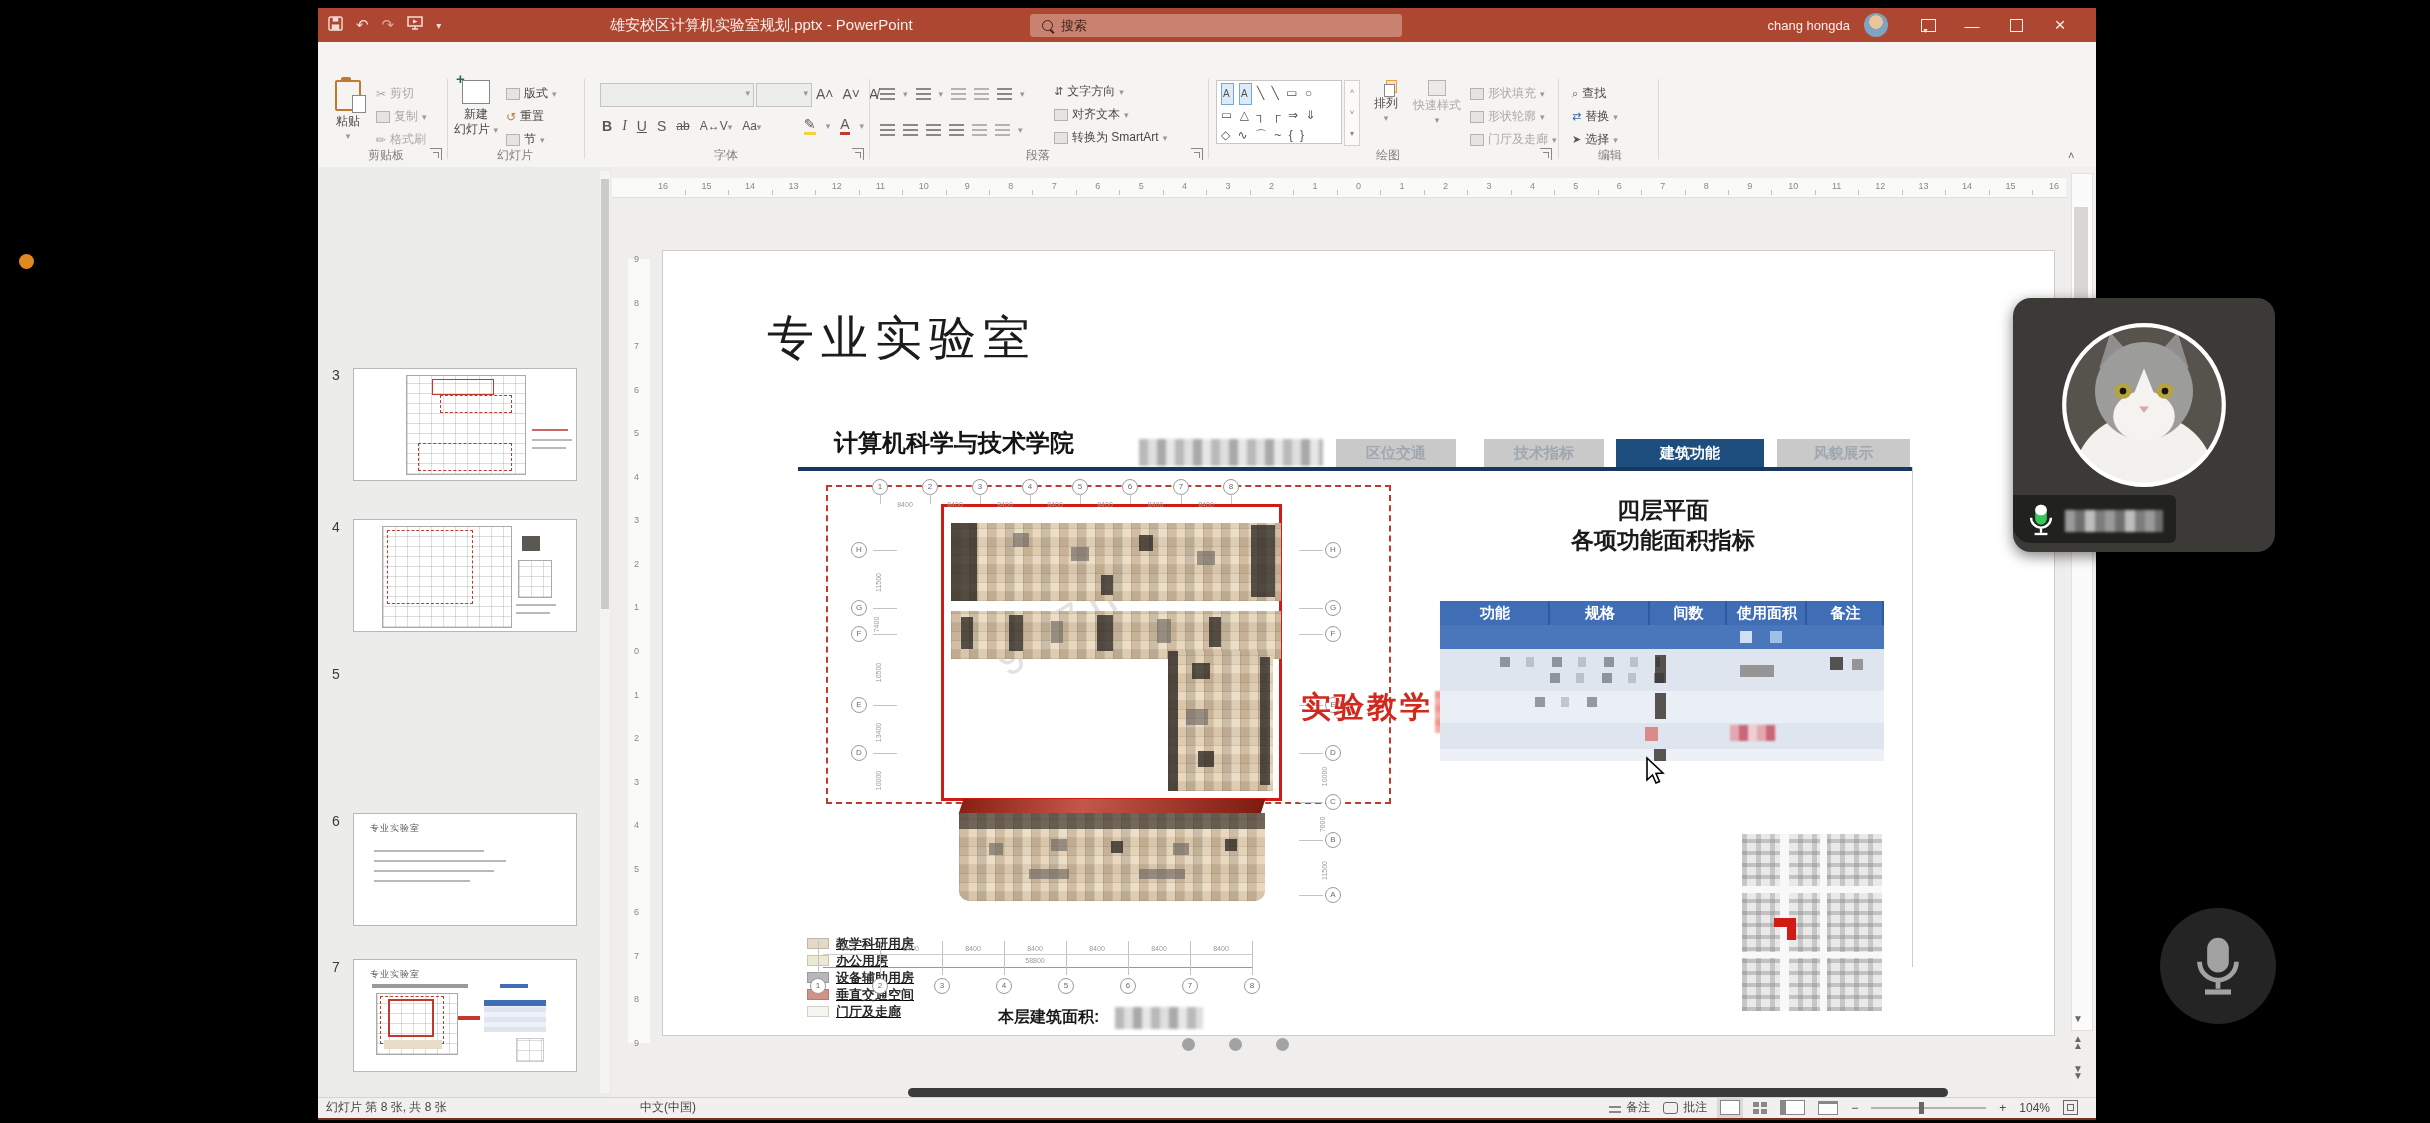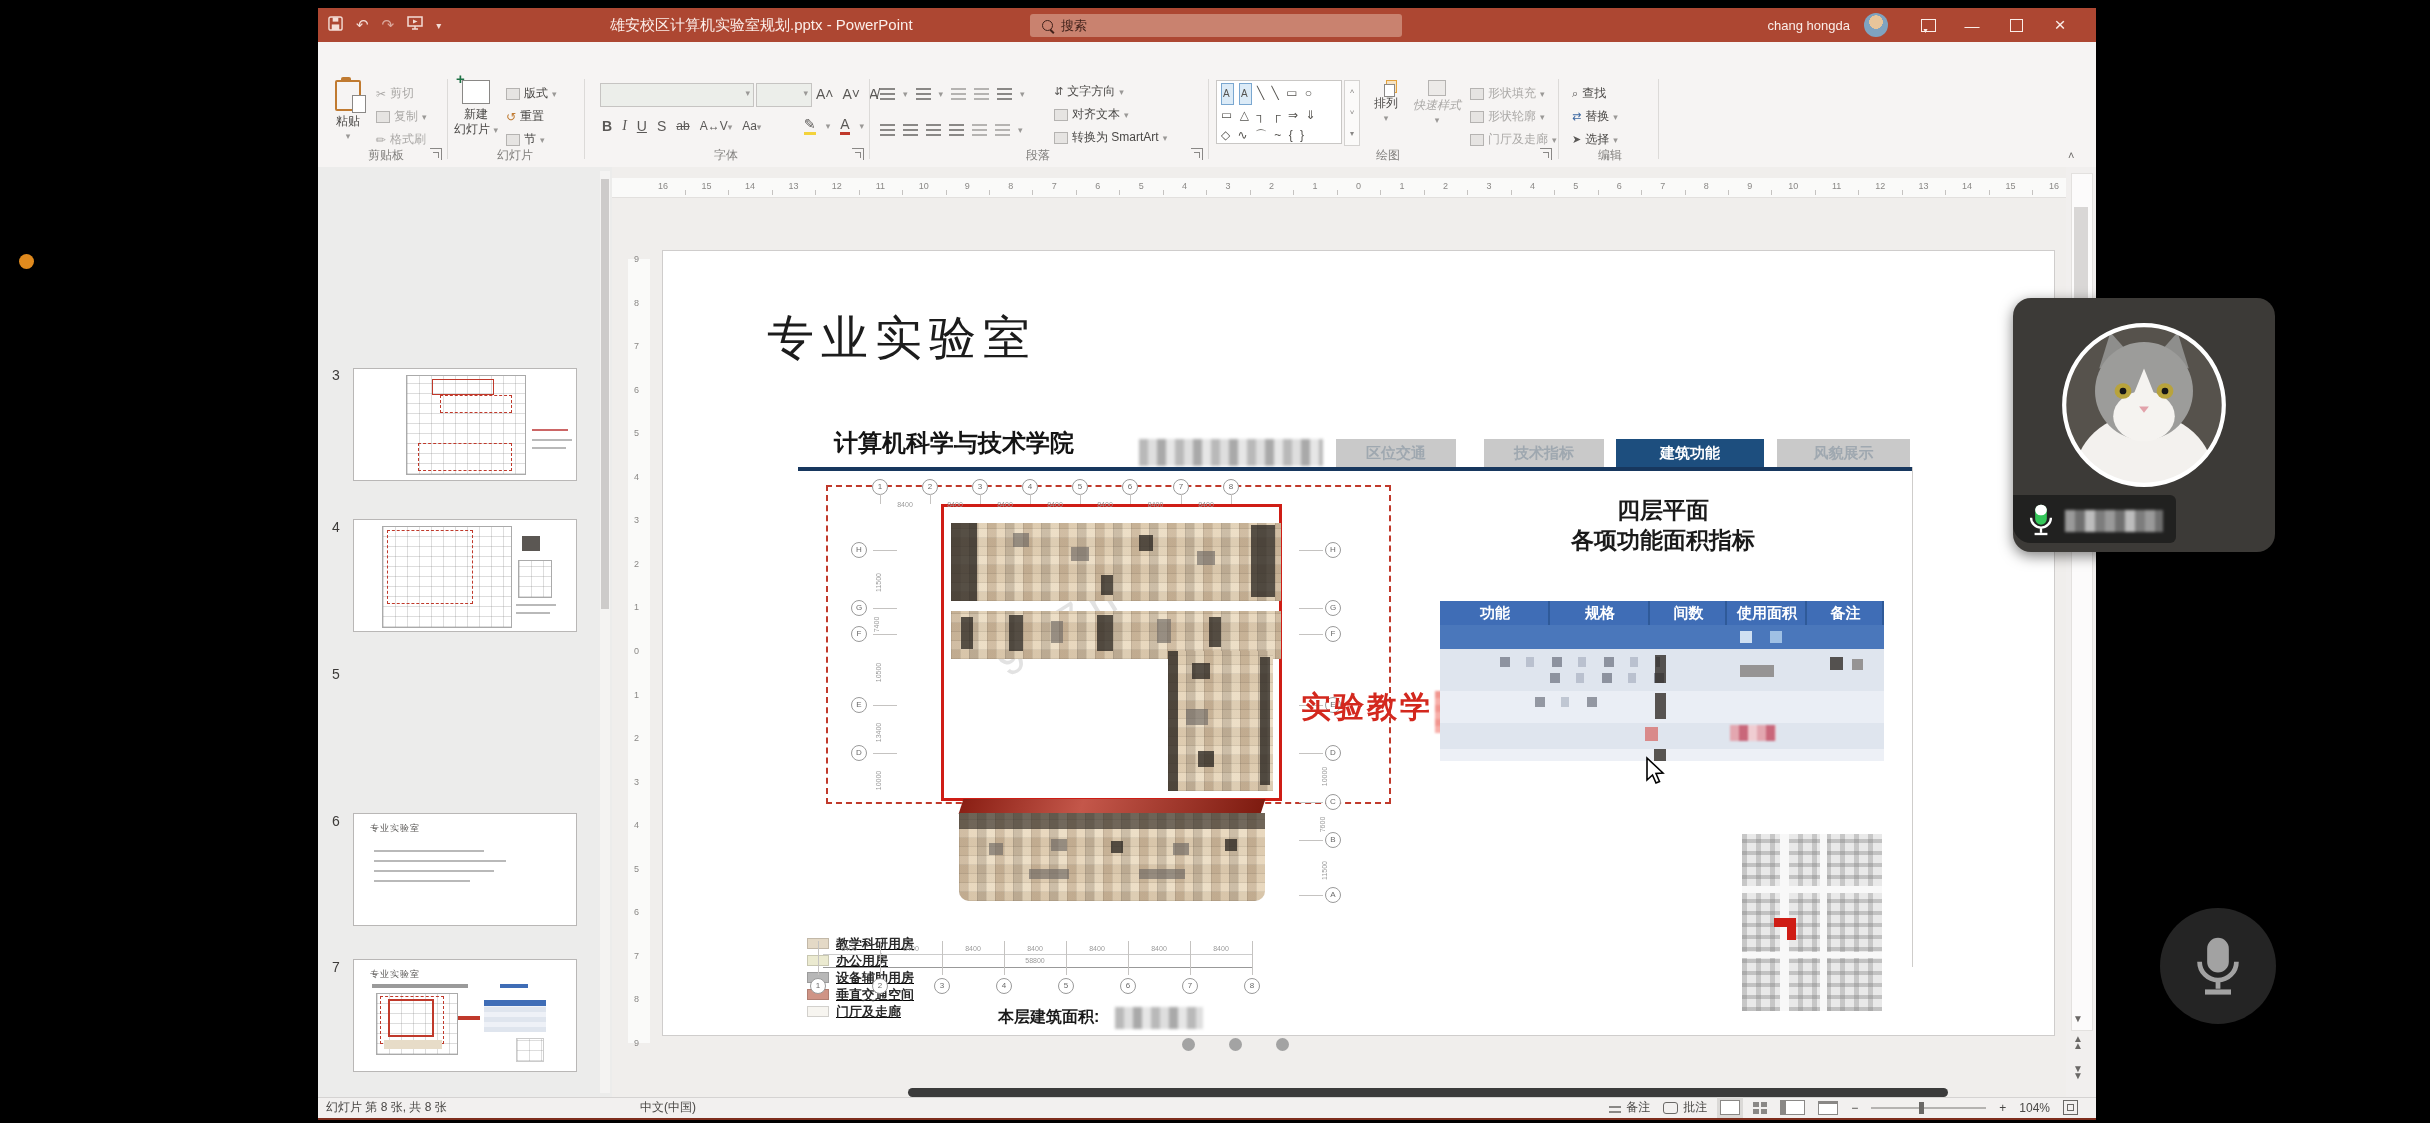--- a/index.html
+++ b/index.html
@@ -335,21 +335,21 @@
       </div>
       <div class="shscroll">˄<br>˅<br>▾</div>
       <div class="bigbtn" style="left:1046px;width:44px;">
         <div class="arrico">
             <i></i>
             <i></i>
           </div>
         <div>排列</div>
           <div class="car">▾</div>
       </div>
-      <div class="bigbtn gray" style="left:1090px;width:58px;font-style:italic;">
+      <div class="bigbtn gray" style="left:1090px;width:58px;">
         <div class="qsico"></div>
         <div>快速样式</div>
           <div class="car">▾</div>
       </div>
       <div class="smallrow gray" style="left:1152px;top:8px;">
           <span class="miniico"></span>
           <span>形状填充</span>
           <span class="car">▾</span>
         </div>
       <div class="smallrow gray" style="left:1152px;top:31px;">

